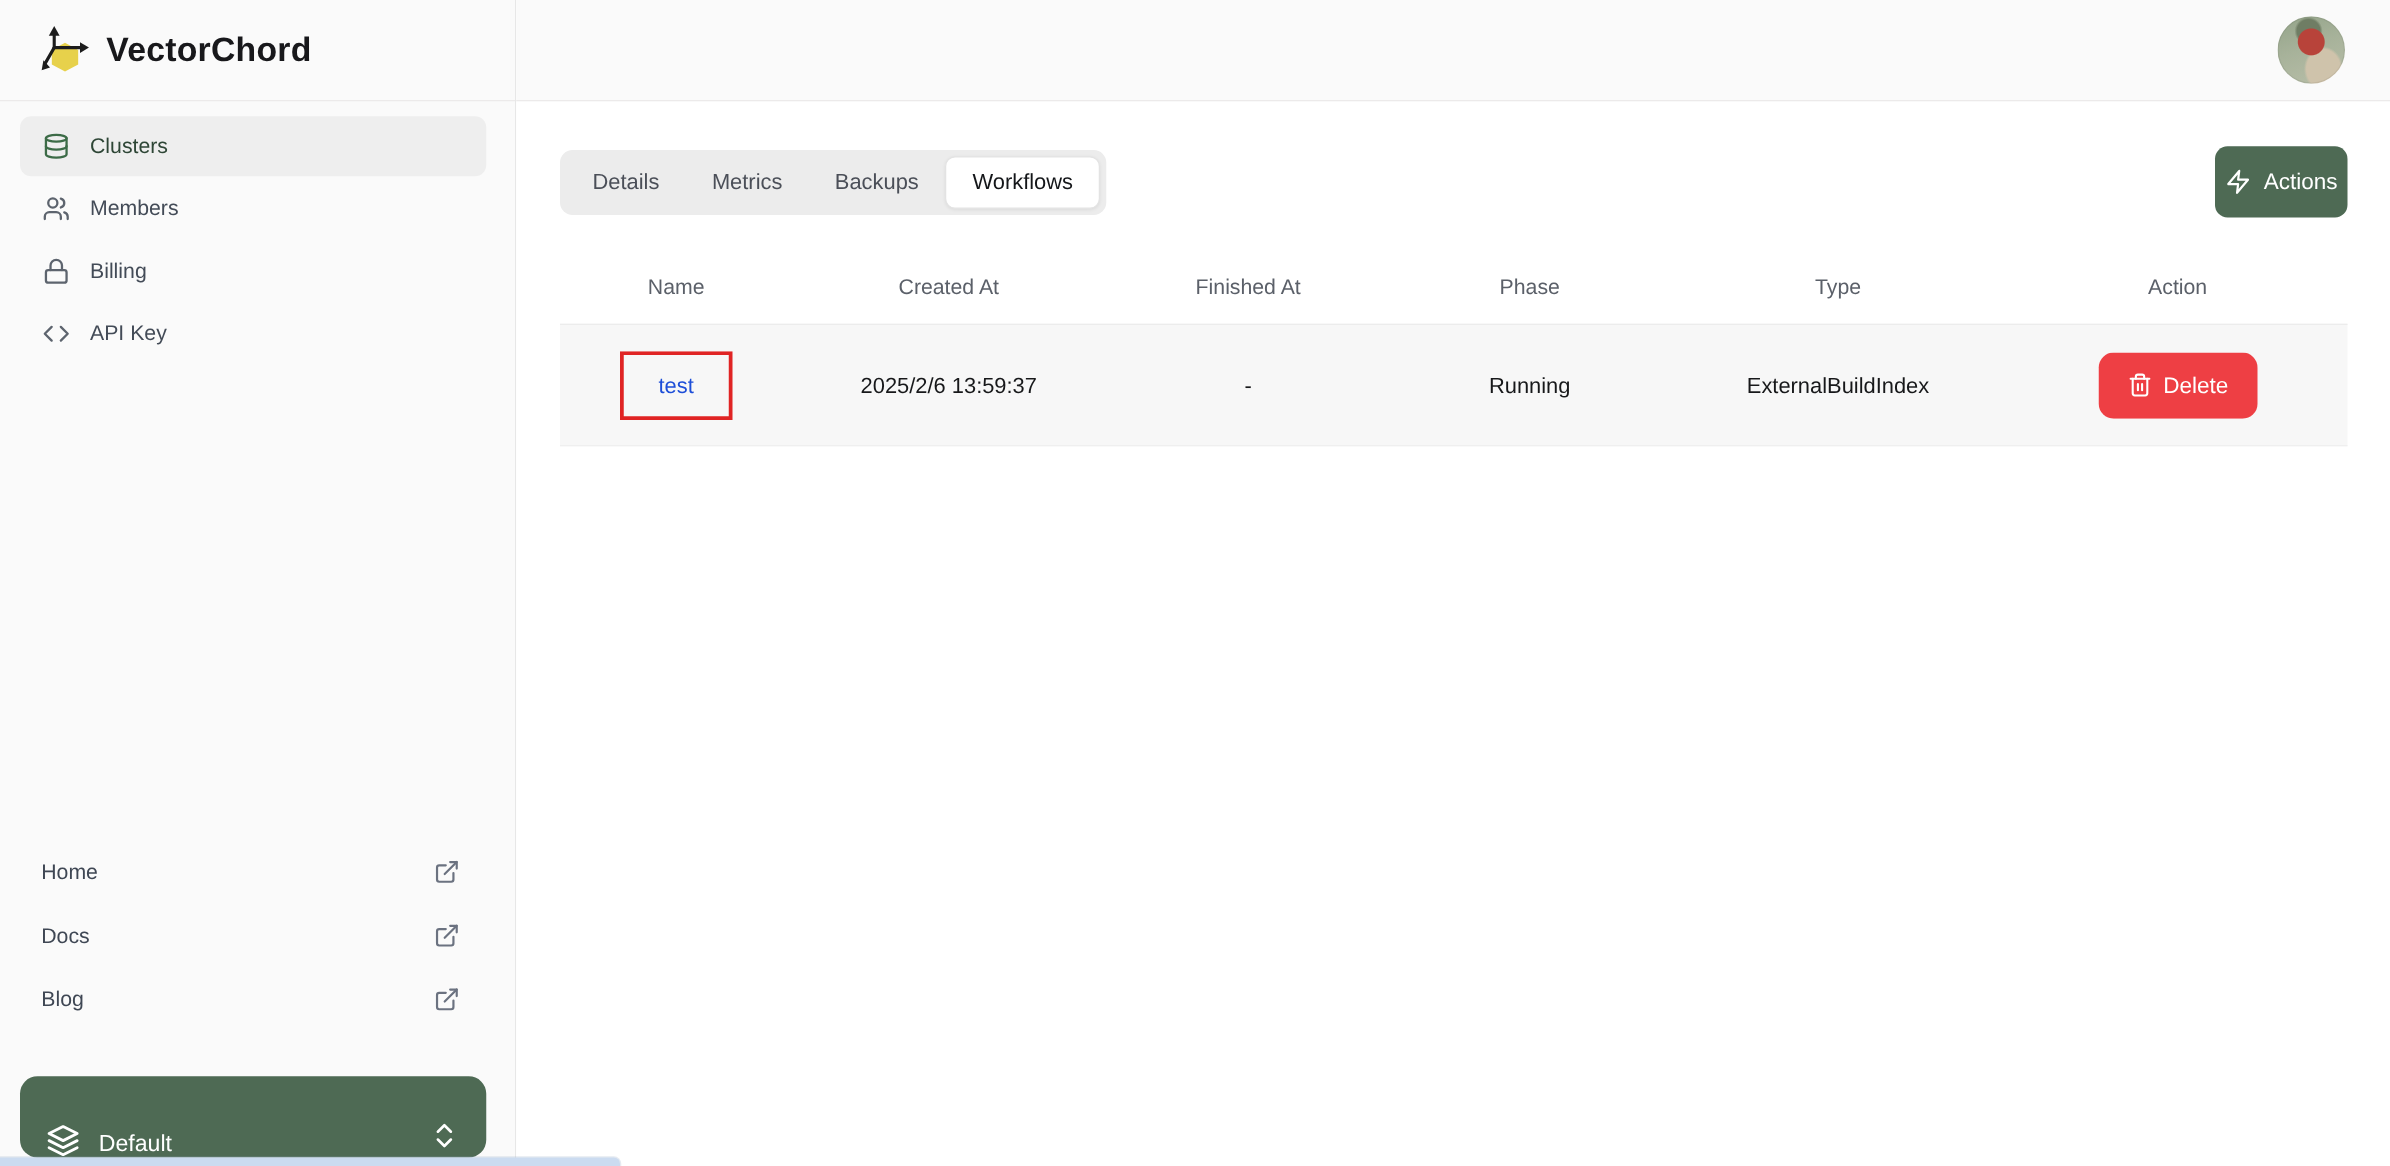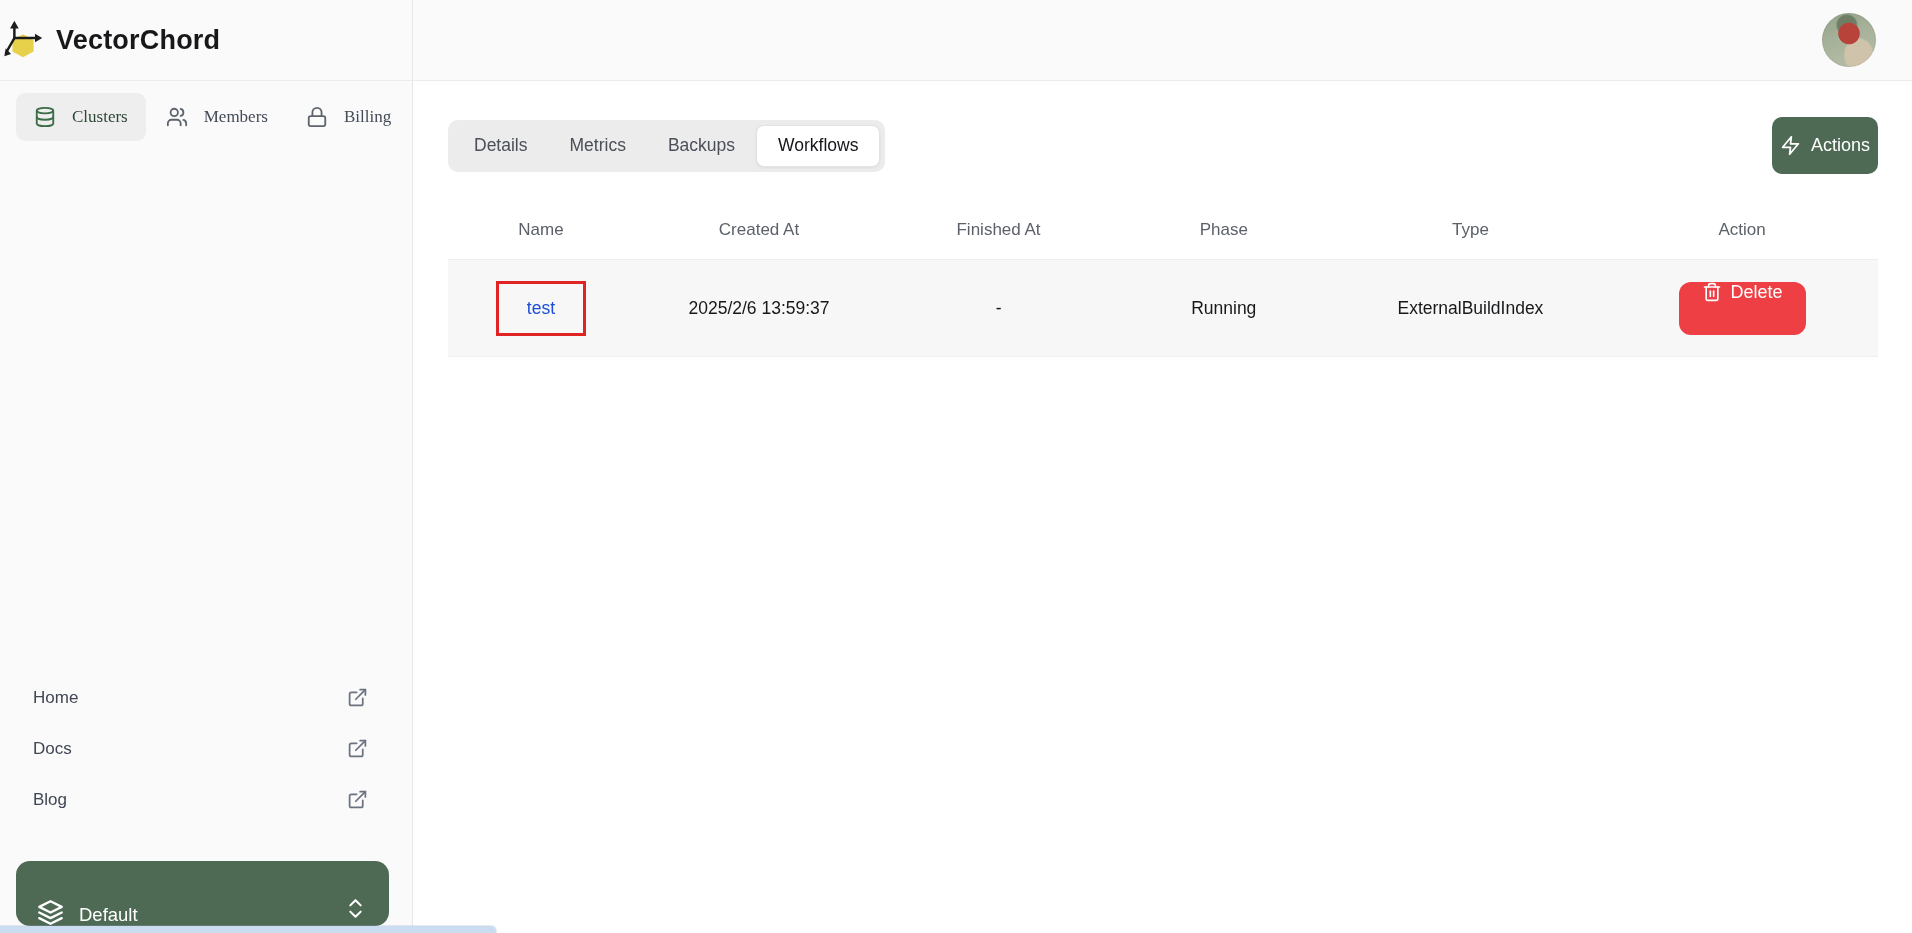--- a/index.html
+++ b/index.html
@@ -12,26 +12,26 @@
   .app { display:flex; width:1912px; height:933px; position:relative; }
 
   
   .sidebar {
     width:413px; min-width:413px; height:100%;
     background:#fafafa; border-right:1px solid #e7e7e7;
     display:flex; flex-direction:column;
   }
   .logo-row {
     height:81px; min-height:81px; display:flex; align-items:center;
-    border-bottom:1px solid #eceaea; gap:10px;
+    padding-left:29px; border-bottom:1px solid #eceaea; gap:10px;
   }
   .logo-mark { width:46px; height:46px; }
   .brand-name { font-size:27px; font-weight:700; color:#18181b; letter-spacing:.2px; }
 
-  .nav { padding:12px 23px 0 16px; display:flex; flex-direction:row; gap:2px;font-family:Liberation Serif, serif; }
+  .nav { padding:12px 23px 0 16px; display:flex; flex-direction:column; gap:2px; }
   .nav-item {
     display:flex; align-items:center; gap:16px; height:48px;
     padding:0 18px; border-radius:9px; cursor:pointer;
     font-size:17px; color:#434b57;
   }
   .nav-item svg { width:22px; height:22px; stroke:#5d646e; }
   .nav-item.active { background:#eeeeee; color:#2e4636; font-weight:500; }
   .nav-item.active svg { stroke:#3c6b47; }
 
   .sidebar-spacer { flex:1; }
@@ -110,21 +110,21 @@
     font-size:17.5px; color:#17181a;
   }
   .cell { overflow:hidden; text-overflow:ellipsis; }
 
   .annotation-box {
     display:inline-block; border:3px solid #e02424; padding:14px 28px;
   }
   .row-link { color:#1d4ed8; text-decoration:none; cursor:pointer; font-size:17.5px; }
 
   .delete-btn {
-    display:inline-flex; gap:9px; height:53px;
+    display:inline-flex; align-items:center; gap:9px; height:53px;
     padding:0 23px; border:none; border-radius:12px; cursor:pointer;
     background:#ee3f44; color:#ffffff; font-size:18px; font-family:inherit;
   }
   .delete-btn svg { width:20px; height:20px; stroke:#ffffff; }
 
   
   .status-strip {
     position:absolute; left:0; bottom:0; width:496px; height:7px;
     background:#cbdbf0; border-top-right-radius:5px; z-index:60;
     box-shadow:0 0 0 1px rgba(150,170,200,.25);

